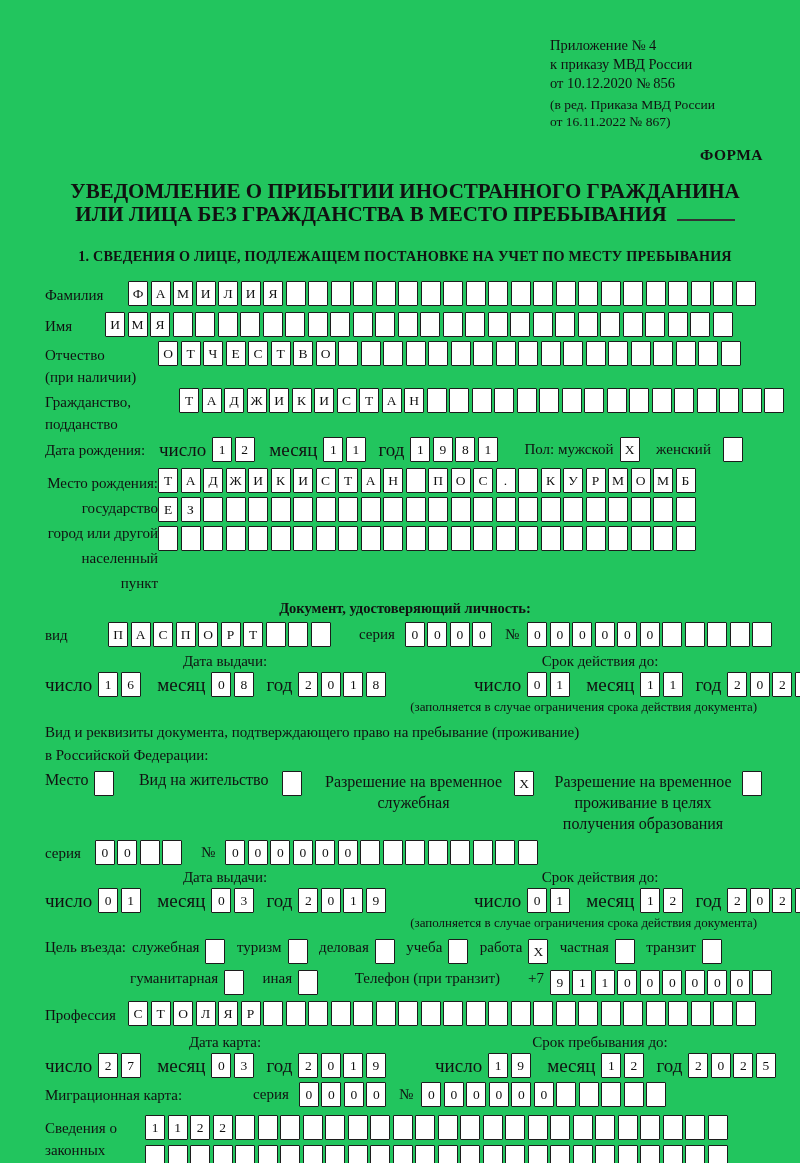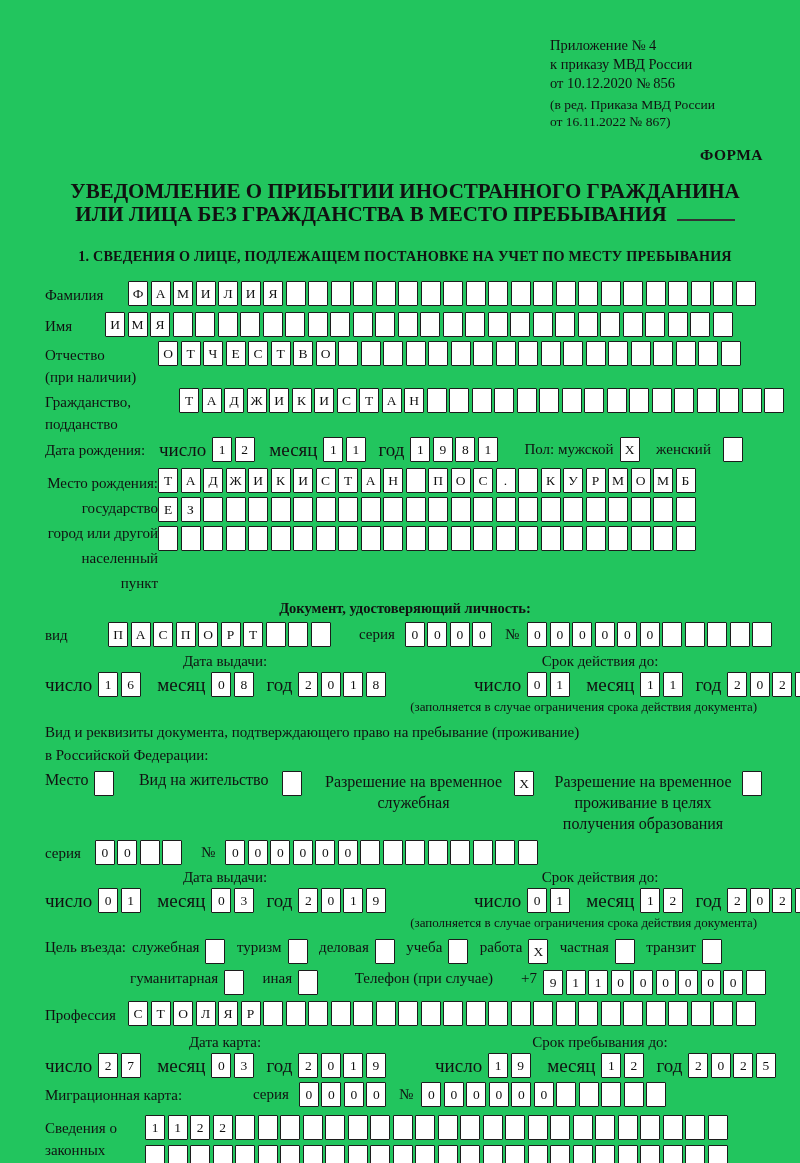--- a/index.html
+++ b/index.html
@@ -572,21 +572,21 @@
       <span class="pl">гуманитарная</span>
       <span class="cells">
           <span class="cell"></span>
         </span>
         <span class="gap" style="width:16px;"></span>
       <span class="pl">иная</span>
       <span class="cells">
           <span class="cell"></span>
         </span>
         <span class="gap" style="width:34px;"></span>
-      <span class="pl">Телефон (при случае)</span>
+      <span class="pl">Телефон (при транзит)</span>
         <span class="gap" style="width:22px;"></span>
       <span class="pl">+7</span>
       <span class="cells">
           <span class="cell">9</span>
           <span class="cell">1</span>
           <span class="cell">1</span>
           <span class="cell">0</span>
           <span class="cell">0</span>
           <span class="cell">0</span>
           <span class="cell">0</span>

